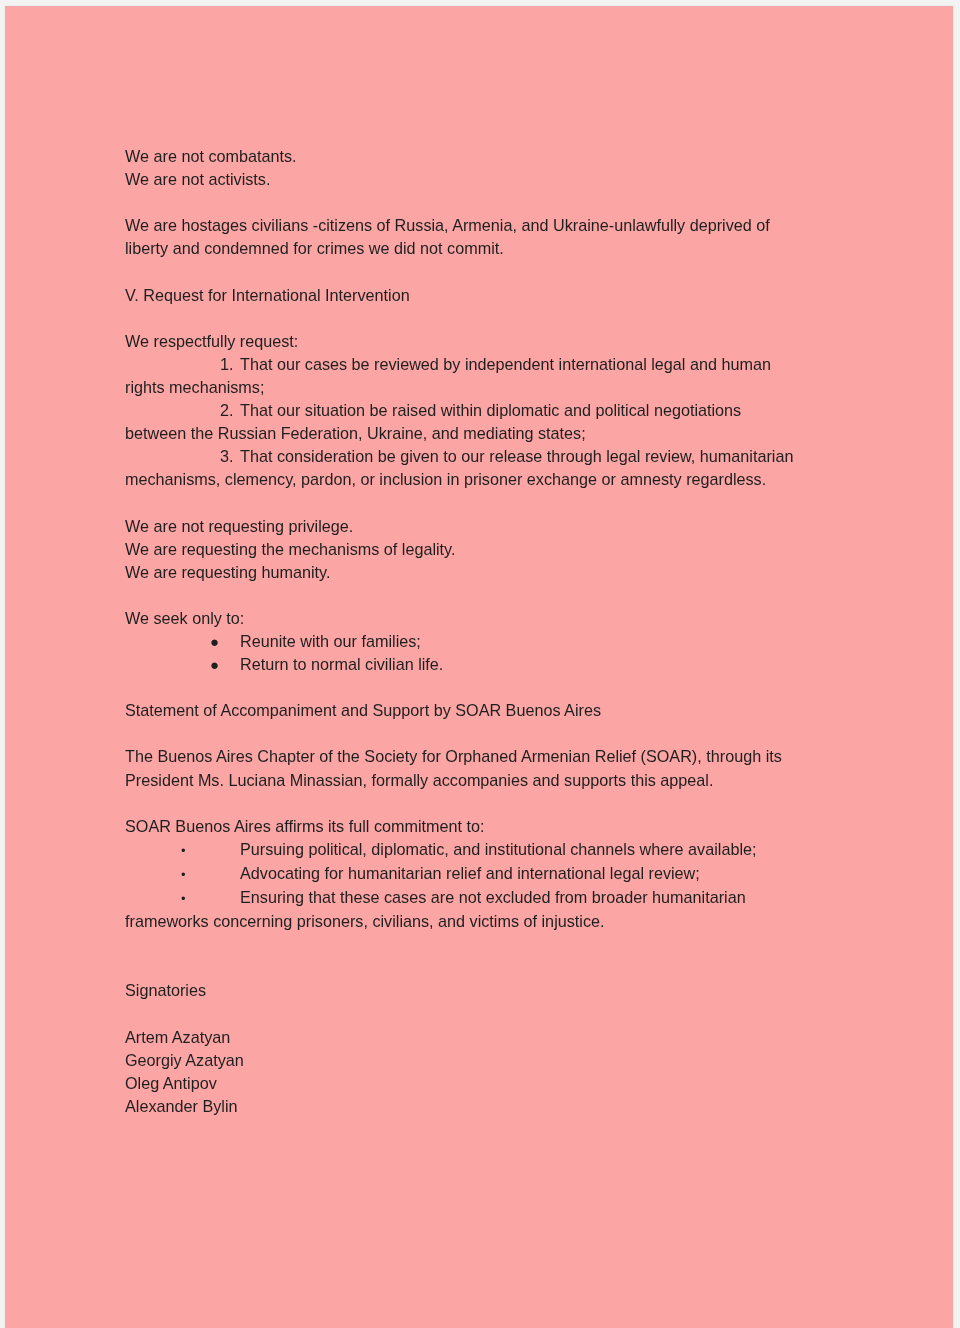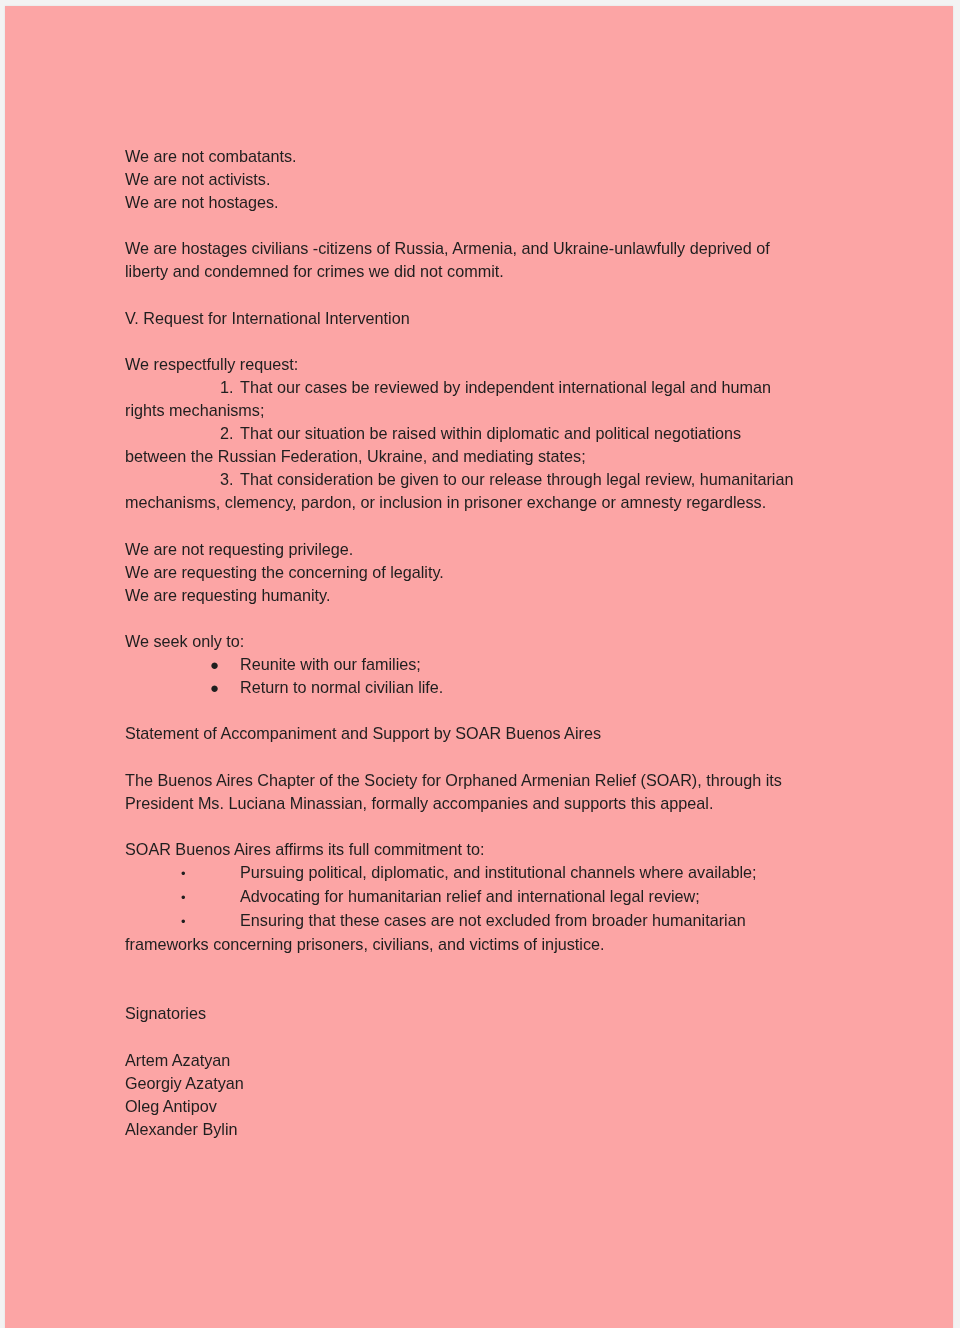--- a/index.html
+++ b/index.html
@@ -60,21 +60,20 @@
   </style>
 </head>
 <body>
 
 <div class="page">
   <div class="doc">
 
     <div>
       <span class="line">We are not combatants.</span>
       <span class="line">We are not activists.</span>
-      <span class="line">We are not hostages.</span>
     </div>
     <span class="blank"></span>
 
     <div>
       <span class="line">We are hostages civilians -citizens of Russia, Armenia, and Ukraine-unlawfully deprived of</span>
       <span class="line">liberty and condemned for crimes we did not commit.</span>
     </div>
     <span class="blank"></span>
 
     <span class="line">V. Request for International Intervention</span>
@@ -99,21 +98,21 @@
         <span class="num-row">
           <span class="num"><span>3.</span></span><span>That consideration be given to our release through legal review, humanitarian</span>
         </span>
         <span class="line">mechanisms, clemency, pardon, or inclusion in prisoner exchange or amnesty regardless.</span>
       </div>
     </div>
     <span class="blank"></span>
 
     <div>
       <span class="line">We are not requesting privilege.</span>
-      <span class="line">We are requesting the concerning of legality.</span>
+      <span class="line">We are requesting the mechanisms of legality.</span>
       <span class="line">We are requesting humanity.</span>
     </div>
     <span class="blank"></span>
 
     <span class="line">We seek only to:</span>
     <div>
       <span class="dot-row">
         <span class="bullet">●</span><span>Reunite with our families;</span>
       </span>
       <span class="dot-row">

